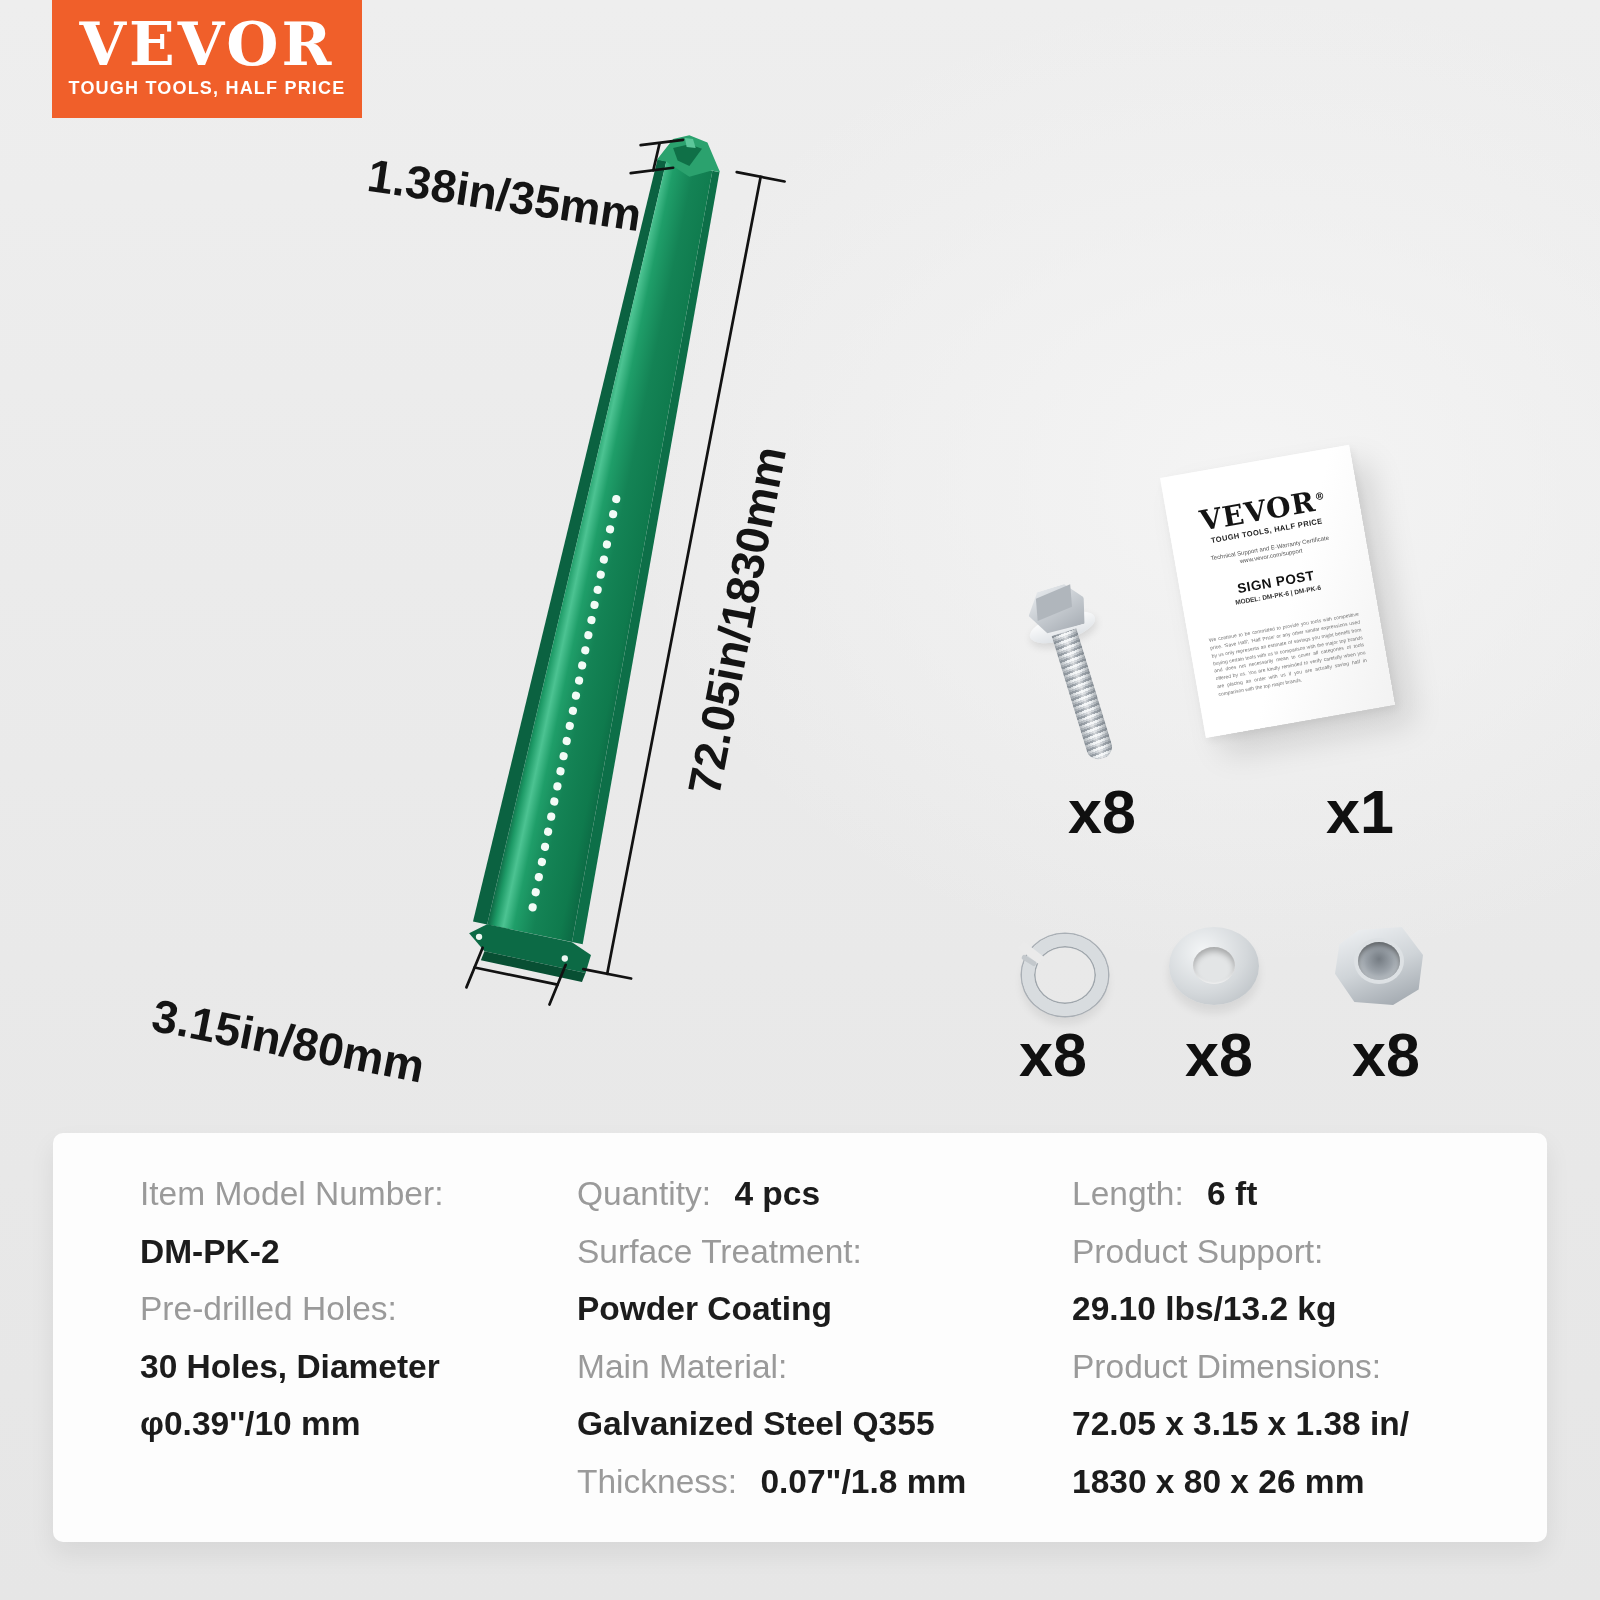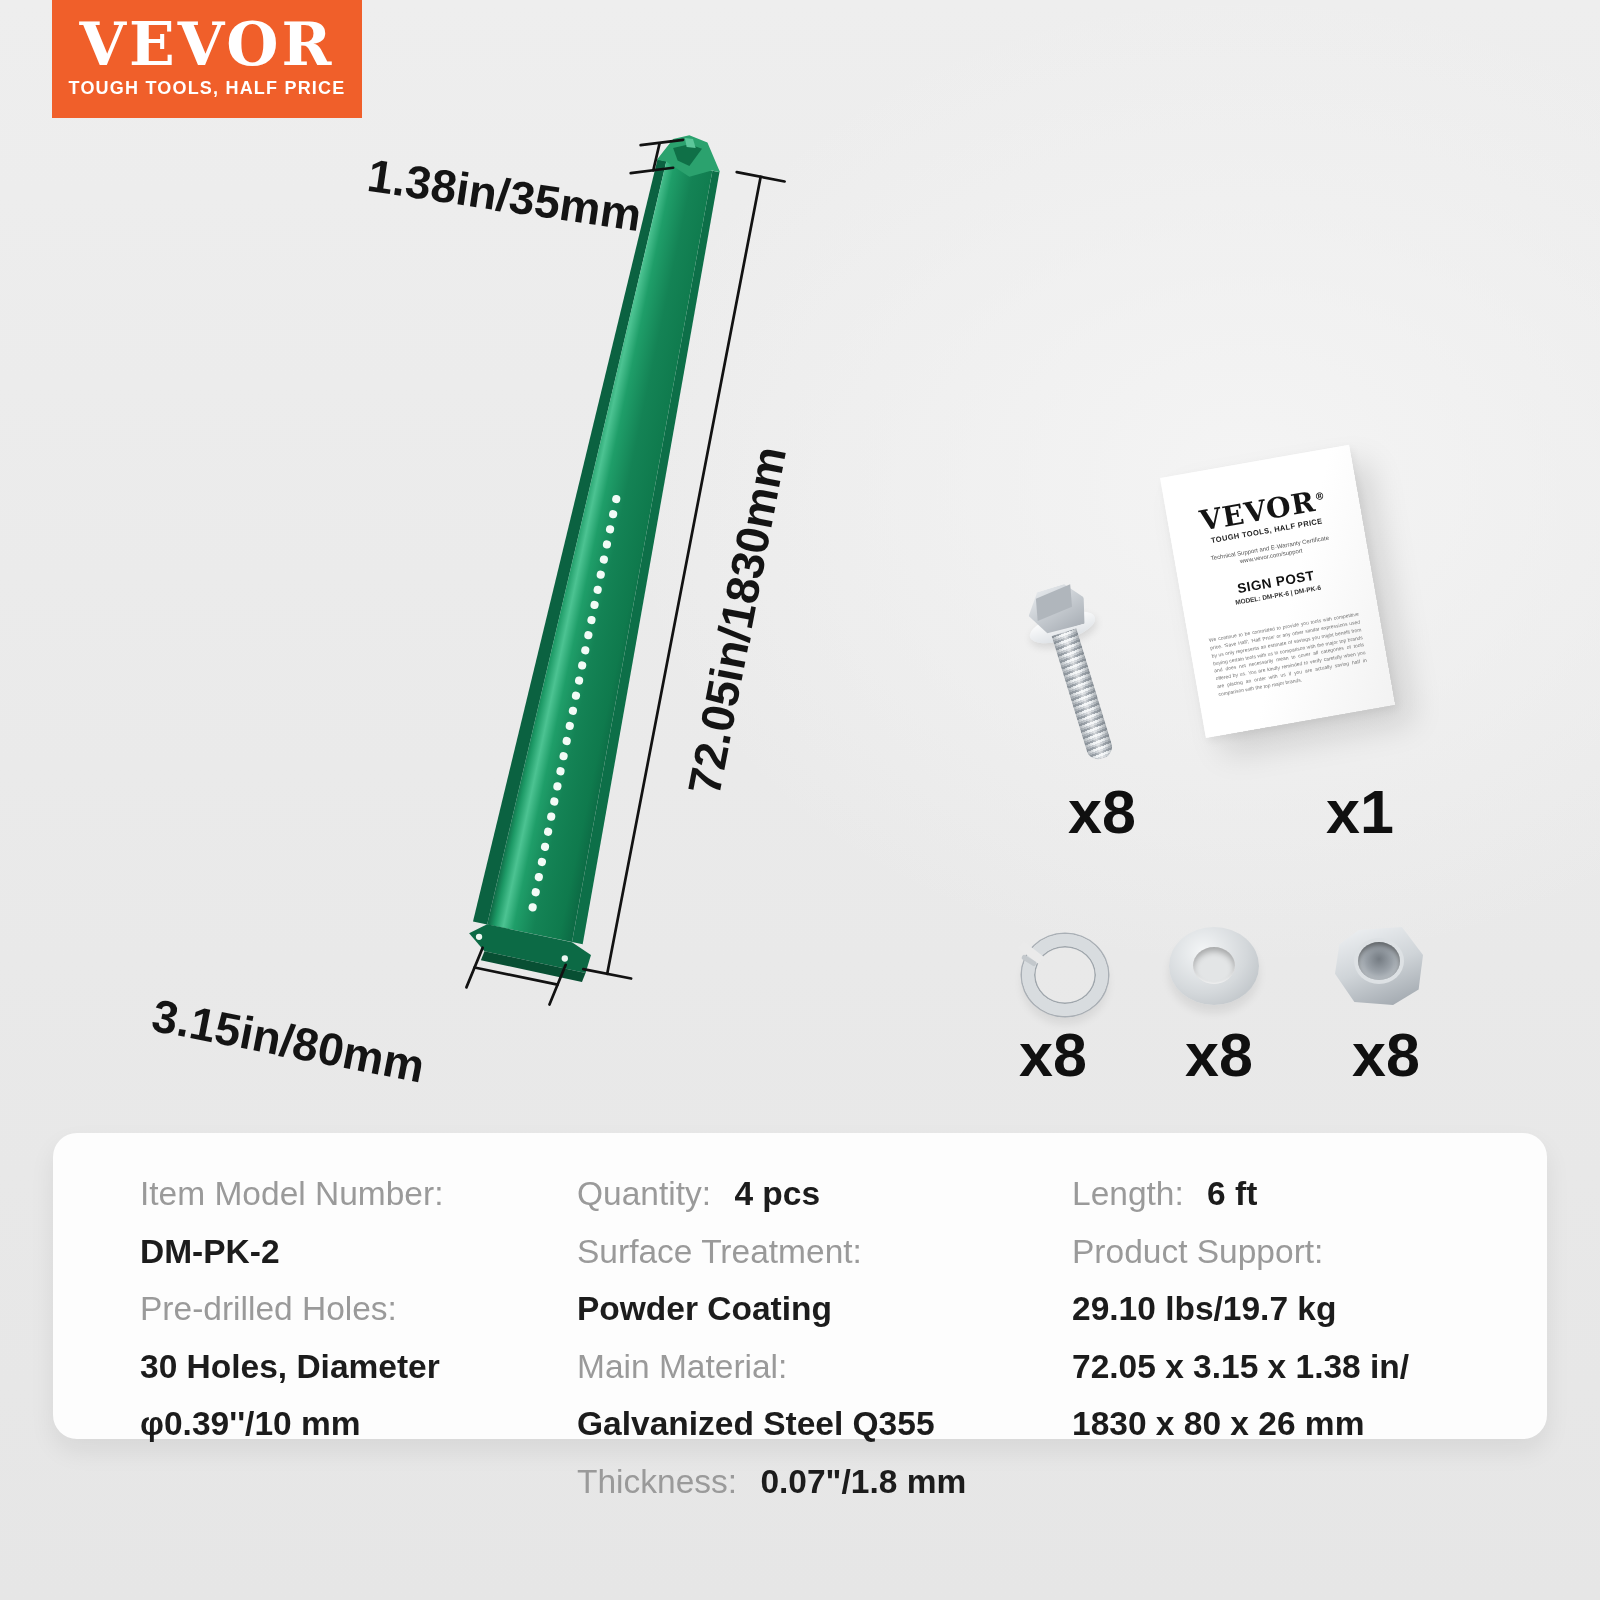--- a/index.html
+++ b/index.html
@@ -75,21 +75,21 @@
     line-height:28px;color:#141414;letter-spacing:1px;}
   .m-brand sup{font-size:10px;}
   .m-tag{margin-top:2px;font-size:7.5px;font-weight:700;color:#222;letter-spacing:.4px;}
   .m-line{margin-top:10px;font-size:6px;color:#555;}
   .m-line2{margin-top:2px;font-size:6px;color:#555;}
   .m-title{margin-top:16px;font-size:13.5px;font-weight:800;color:#111;letter-spacing:.5px;}
   .m-model{margin-top:2px;font-size:6.5px;font-weight:700;color:#333;}
   .m-para{margin:26px auto 0;width:152px;font-size:5px;line-height:1.55;color:#777;text-align:justify;}
 
   
-  .panel{left:53px;top:1133px;width:1494px;height:306px;background:#fdfdfd;border-radius:24px;
+  .panel{left:53px;top:1133px;width:1494px;height:409px;background:#fdfdfd;border-radius:10px;
     box-shadow:0 12px 26px rgba(0,0,0,.07);}
   .speccol{position:absolute;top:32px;}
   .c1{left:87px;} .c2{left:524px;} .c3{left:1019px;}
   .row{height:57.5px;line-height:57.5px;font-size:33.5px;white-space:nowrap;}
   .lbl{color:#9a9a9a;font-weight:400;}
   .val{color:#1c1c1c;font-weight:700;text-align:right;}
   .lbl + .val{margin-left:14px;}
 </style>
 </head>
 <body>
@@ -234,21 +234,24 @@
 
     <div class="speccol c3">
       <div class="row">
         <span class="lbl">Length:</span>
         <span class="val">6 ft</span>
       </div>
       <div class="row">
         <span class="lbl">Product Support:</span>
       </div>
       <div class="row">
-        <span class="val">29.10 lbs/19.7 kg</span>
+        <span class="val">29.10 lbs/13.2 kg</span>
+      </div>
+      <div class="row">
+        <span class="lbl">Product Dimensions:</span>
       </div>
       <div class="row">
         <span class="val">72.05 x 3.15 x 1.38  in/</span>
       </div>
       <div class="row">
         <span class="val">1830 x 80 x 26 mm</span>
       </div>
     </div>
 
   </div>

